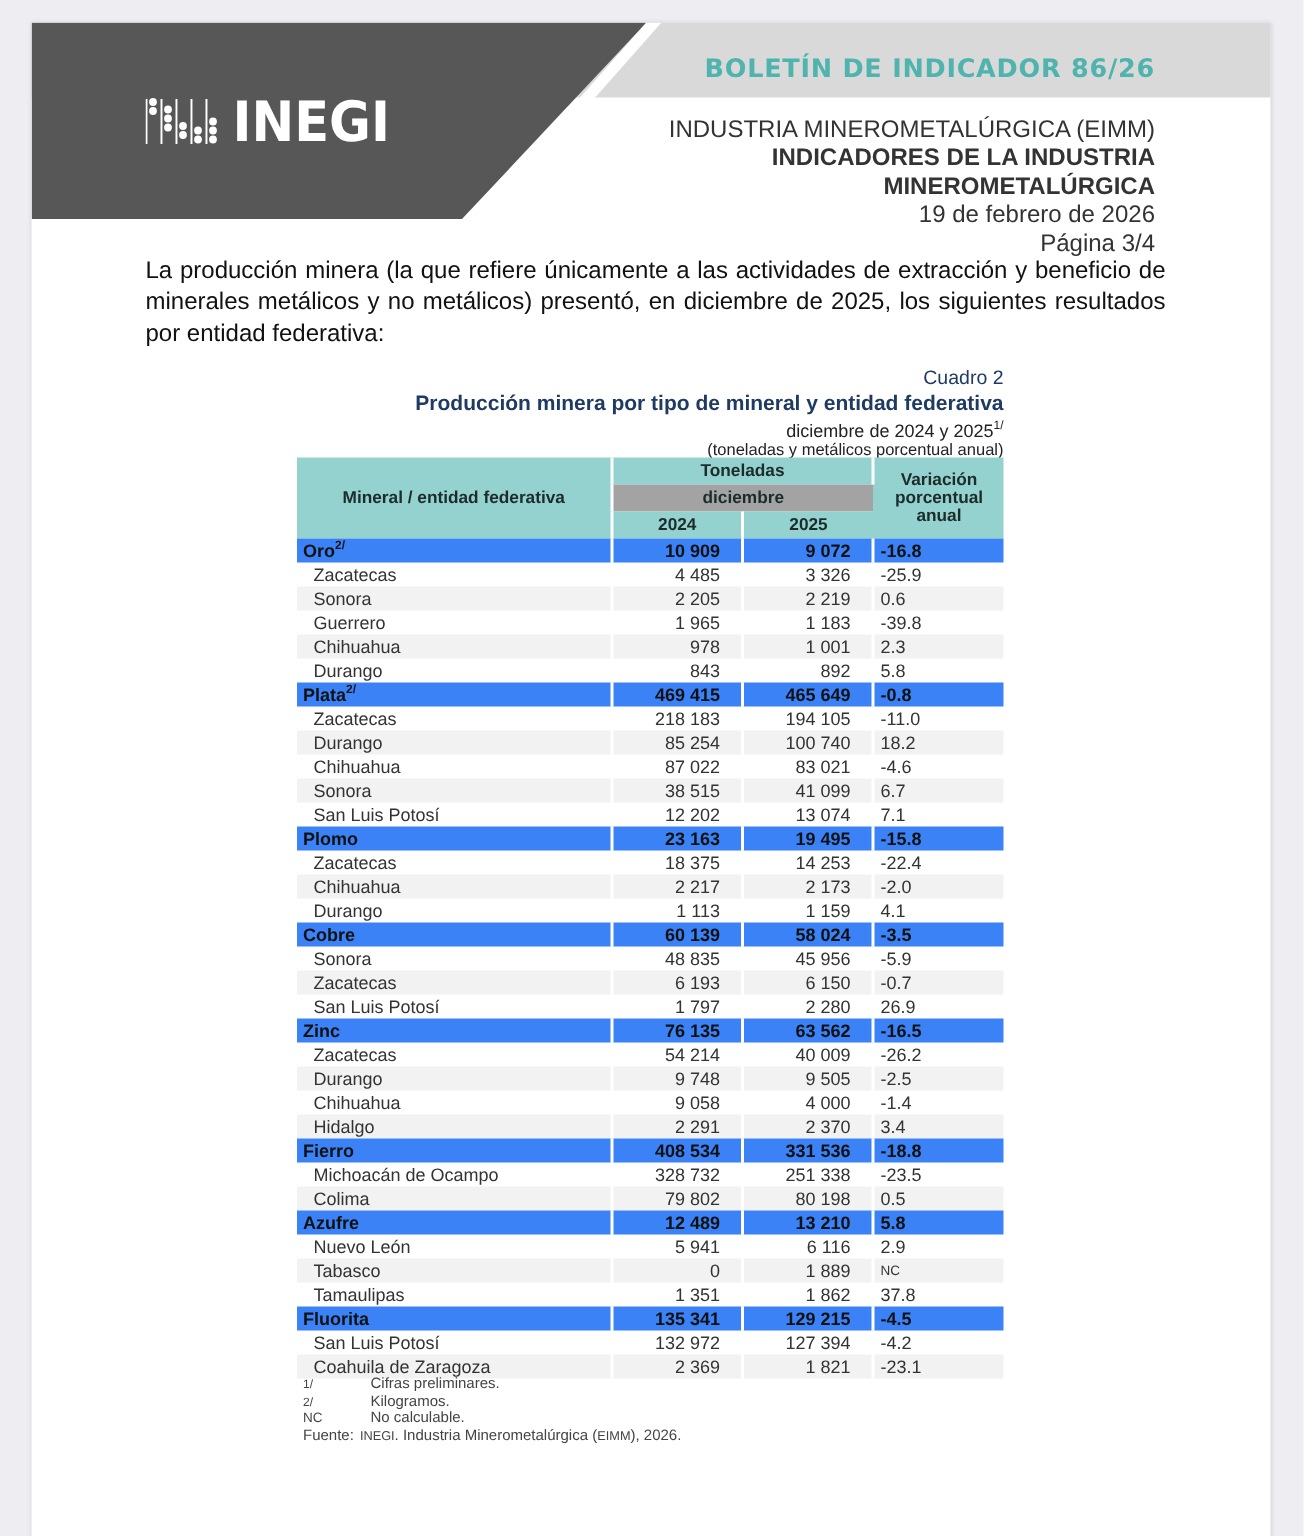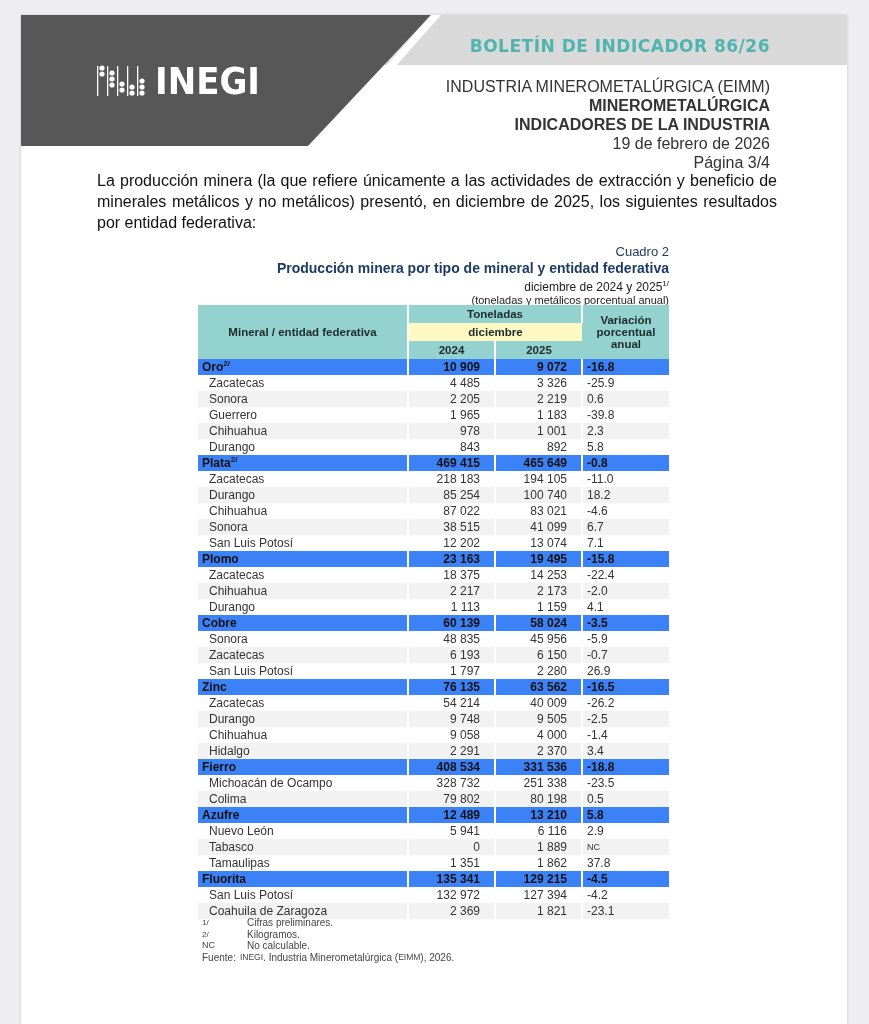--- a/index.html
+++ b/index.html
@@ -71,21 +71,21 @@
     border-collapse: collapse; font-size: 12px; table-layout: fixed;
   }
   table.data col.c1 { width: 210px; }
   table.data col.c2 { width: 87px; }
   table.data col.c3 { width: 87px; }
   table.data col.c4 { width: 87px; }
   table.data th {
     background: #93d2cf; font-weight: bold; color: #1e2b2b; font-size: 11.5px;
     border-right: 2px solid #ffffff; padding: 0; height: 18px;
   }
-  table.data th.sub { background: #fef9c3; }
+  table.data th.sub { background: #a3a3a3; }
   table.data th:last-child { border-right: none; }
   table.data td { height: 16px; padding: 0 4px; border-right: 2px solid #ffffff; line-height: 16px; }
   table.data td:last-child { border-right: none; }
   tr.group td { background: #3b82f6; font-weight: bold; color: #111; }
   tr.item td { color: #333; }
   tr.item.alt td { background: #f2f2f2; }
   td.name { text-align: left; }
   tr.item td.name { padding-left: 11px; }
   td.num { text-align: right; padding-right: 14px !important; }
   td.var { padding-right: 14px !important; }
@@ -130,22 +130,22 @@
           <circle cx="45" cy="29" r="2.6"></circle>
       </g>
     </svg>
     <span class="logo-text">INEGI</span>
   </div>
 
   <div class="bulletin">BOLETÍN DE INDICADOR 86/26</div>
 
   <div class="hdr-right">
     <div>INDUSTRIA MINEROMETALÚRGICA (EIMM)</div>
+    <div class="b">INDICADORES DE LA INDUSTRIA</div>
     <div class="b">MINEROMETALÚRGICA</div>
-    <div class="b">INDICADORES DE LA INDUSTRIA</div>
     <div>19 de febrero de 2026</div>
     <div>Página 3/4</div>
   </div>
 
   <p class="intro" style="margin:0;">La producción minera (la que refiere únicamente a las actividades de extracción y beneficio de minerales metálicos y no metálicos) presentó, en diciembre de 2025, los siguientes resultados por entidad federativa:</p>
 
   <div class="tbl-caption">
     <div class="cap-num">Cuadro 2</div>
     <div class="cap-title">Producción minera por tipo de mineral y entidad federativa</div>
     <div class="cap-sub"><span>diciembre de 2024 y 2025</span><sup>1/</sup></div>

